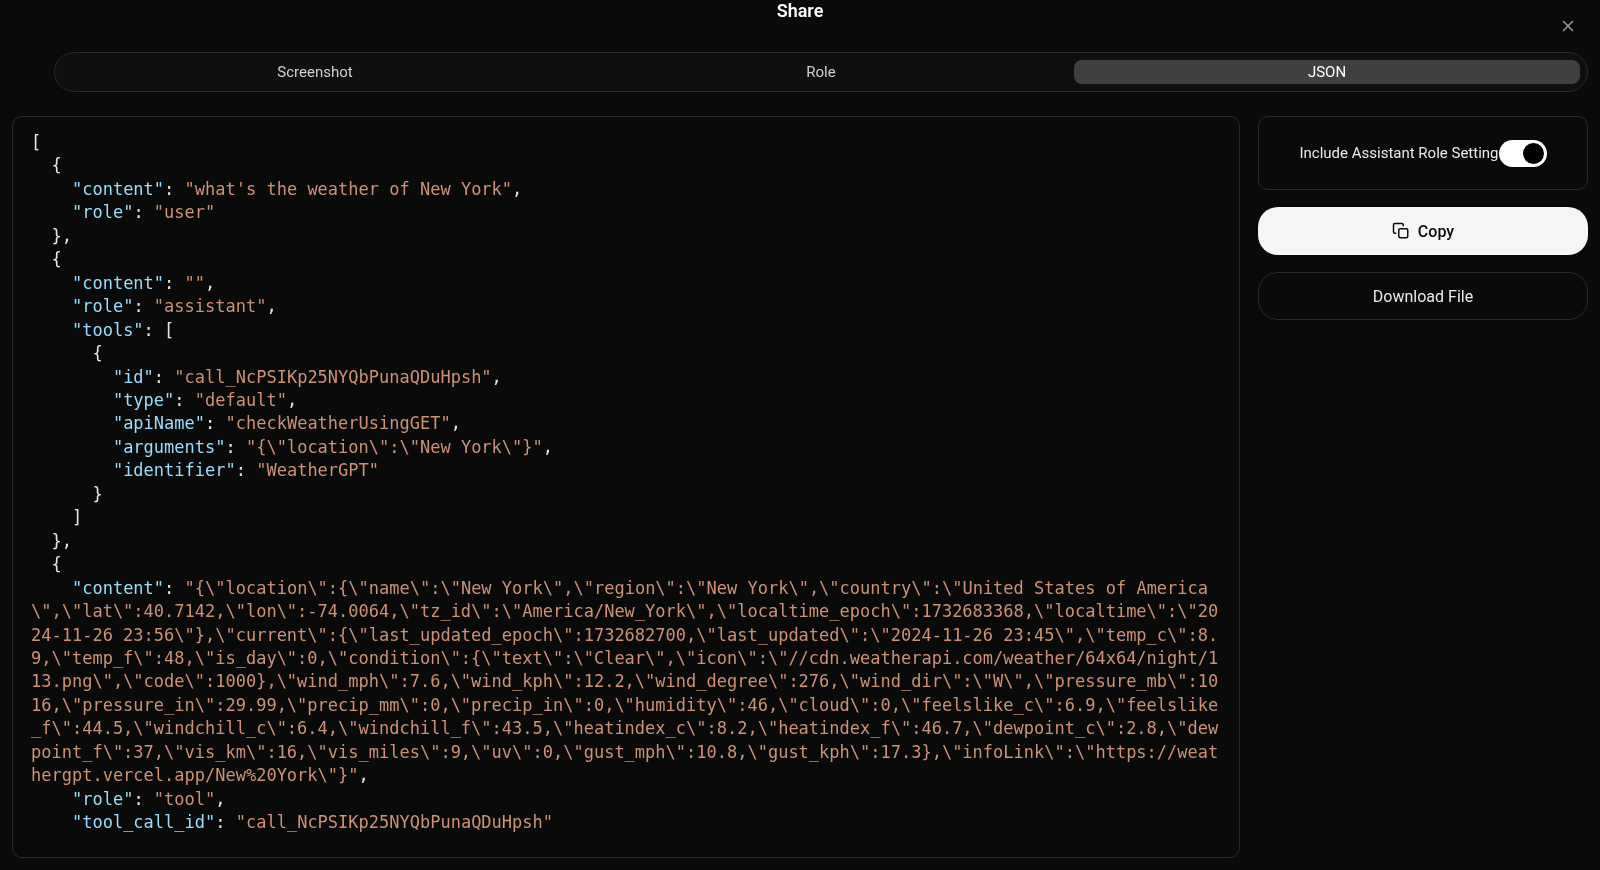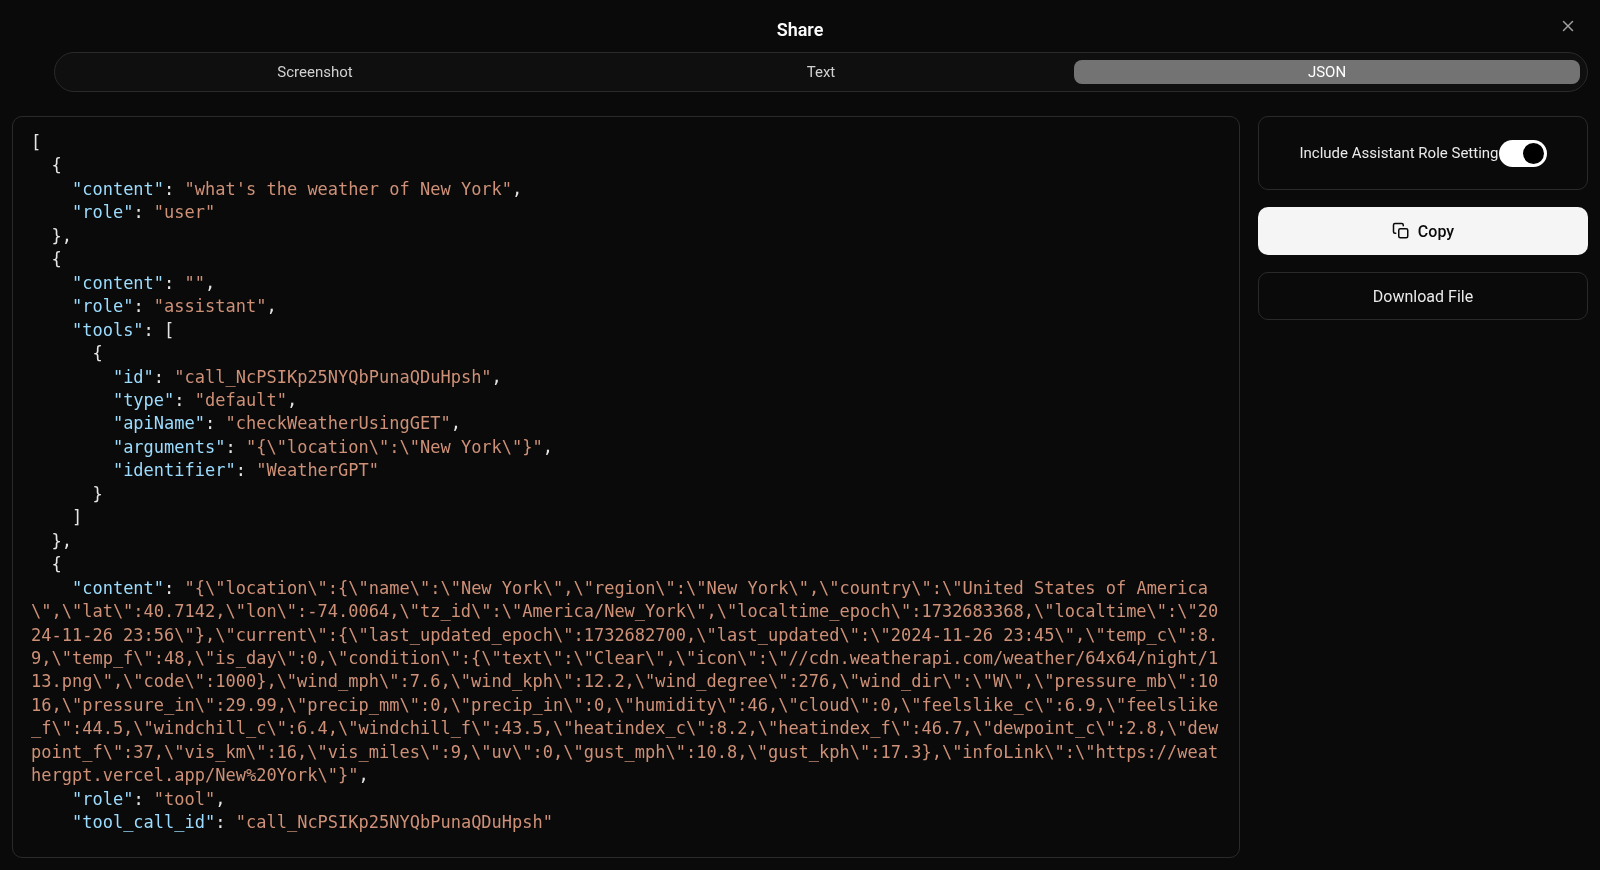--- a/index.html
+++ b/index.html
@@ -12,25 +12,25 @@
   background: #0a0a0a;
   color: #e5e5e5;
   font-family: -apple-system, BlinkMacSystemFont, "Segoe UI", Roboto, sans-serif;
   width: 1600px;
   height: 870px;
   overflow: hidden;
 }
 
 .header {
   display: flex;
-  align-items: flex-end;
+  align-items: flex-start;
   justify-content: center;
   height: 52px;
   position: relative;
-  padding: 12px 16px;
+  padding: 0 16px;
 }
 
 .header-title {
   font-size: 18px;
   font-weight: 600;
   color: #fafafa;
 }
 
 .close-btn {
   position: absolute;
@@ -70,21 +70,21 @@
   display: flex;
   align-items: center;
   justify-content: center;
   font-size: 15px;
   color: #d0d0d0;
   cursor: pointer;
   border-radius: 8px;
 }
 
 .tab.active {
-  background: #737373;
+  background: #404040;
   color: #ffffff;
 }
 
 .main-row {
   display: flex;
   padding: 24px 12px 12px 12px;
   gap: 18px;
   height: calc(100% - 92px);
 }
 
@@ -170,21 +170,21 @@
   width: 21px;
   height: 21px;
   background: #000000;
   border-radius: 50%;
   top: 3px;
   right: 3px;
 }
 
 .btn {
   height: 48px;
-  border-radius: 10px;
+  border-radius: 20px;
   display: flex;
   align-items: center;
   justify-content: center;
   font-size: 16px;
   cursor: pointer;
   gap: 8px;
 }
 
 .btn-primary {
   background: #f5f5f5;
@@ -213,21 +213,21 @@
     <svg viewBox="0 0 24 24" fill="none" stroke="currentColor" stroke-width="2" stroke-linecap="round">
       <line x1="18" y1="6" x2="6" y2="18"></line>
       <line x1="6" y1="6" x2="18" y2="18"></line>
     </svg>
   </div>
 </div>
 
 <div class="tabs-container">
   <div class="tabs">
     <div class="tab">Screenshot</div>
-    <div class="tab">Text</div>
+    <div class="tab">Role</div>
     <div class="tab active">JSON</div>
   </div>
 </div>
 
 <div class="main-row">
 
   <div class="code-pane">
     <div class="code-scroll" id="code-out"><span class="t-p">[</span>
 <span class="t-p">  {</span>
 <span class="t-p">    </span><span class="t-k">"content"</span><span class="t-p">: </span><span class="t-s">"what's the weather of New York"</span><span class="t-p">,</span>

